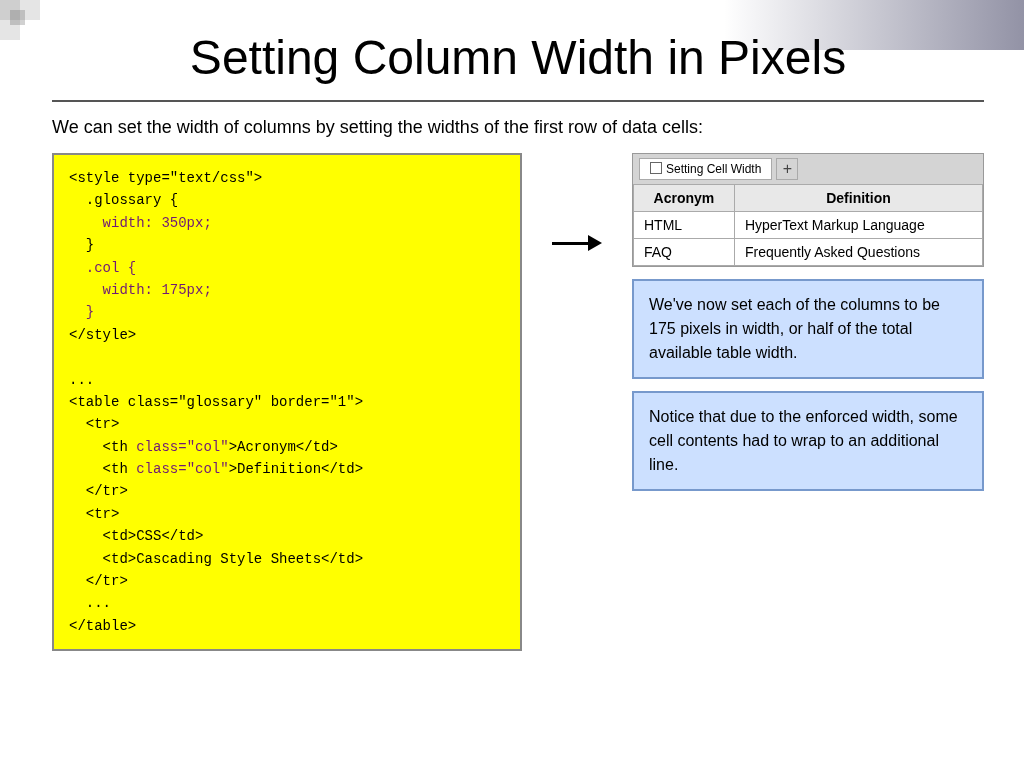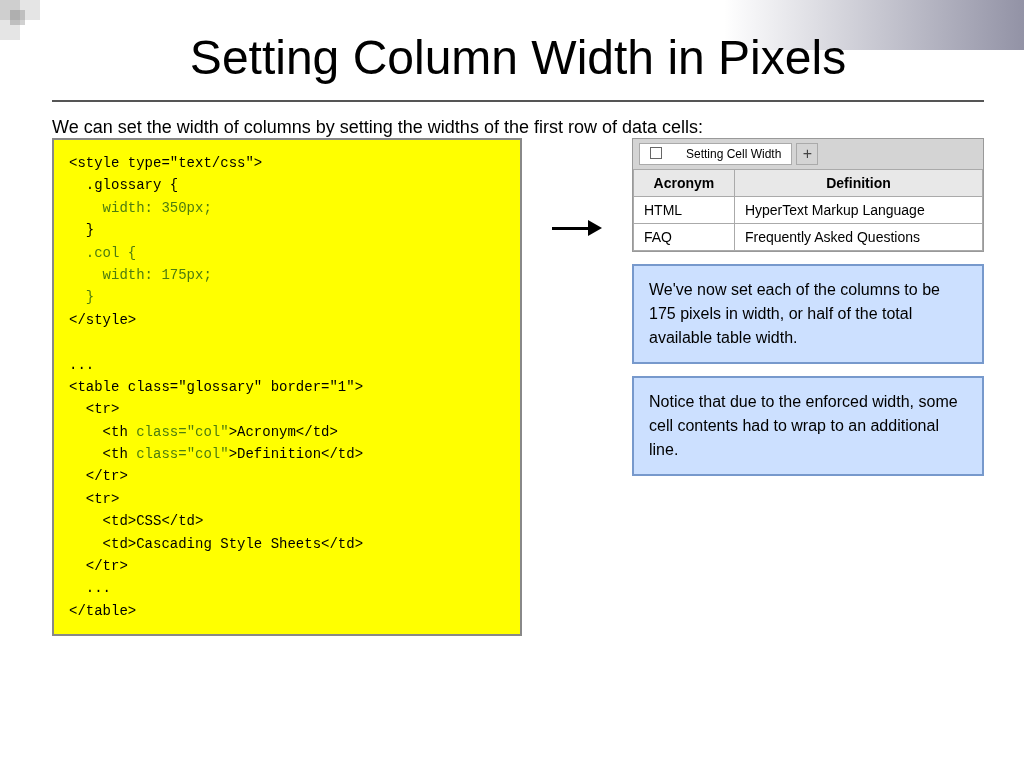--- a/index.html
+++ b/index.html
@@ -40,20 +40,21 @@
 
     .divider {
       border: none;
       border-top: 2px solid #555555;
       margin-bottom: 15px;
     }
 
     .intro-text {
       font-size: 18px;
       color: #000000;
+      margin-bottom: 15px;
     }
 
     .content-area {
       display: flex;
       gap: 30px;
       align-items: flex-start;
     }
 
     
     .code-block {
@@ -61,21 +62,21 @@
       border: 2px solid #888888;
       padding: 12px 15px;
       font-family: 'Courier New', monospace;
       font-size: 14px;
       line-height: 1.6;
       width: 470px;
       flex-shrink: 0;
       color: #000080;
     }
 
-    .code-block .red { color: #4d7c0f; }
+    .code-block .red { color: #701a75; }
     .code-block .black { color: #000000; }
 
     
     .arrow-container {
       display: flex;
       align-items: center;
       padding-top: 80px;
       flex-shrink: 0;
     }
 
@@ -123,21 +124,21 @@
       gap: 4px;
     }
 
     .browser-tab {
       background: #ffffff;
       border: 1px solid #aaaaaa;
       padding: 3px 10px;
       font-size: 12px;
       color: #000000;
       display: flex;
-      gap: 24px;
+      gap: 4px;
     }
 
     .tab-checkbox {
       width: 12px;
       height: 12px;
       border: 1px solid #666666;
       background: white;
       display: inline-block;
     }
 

